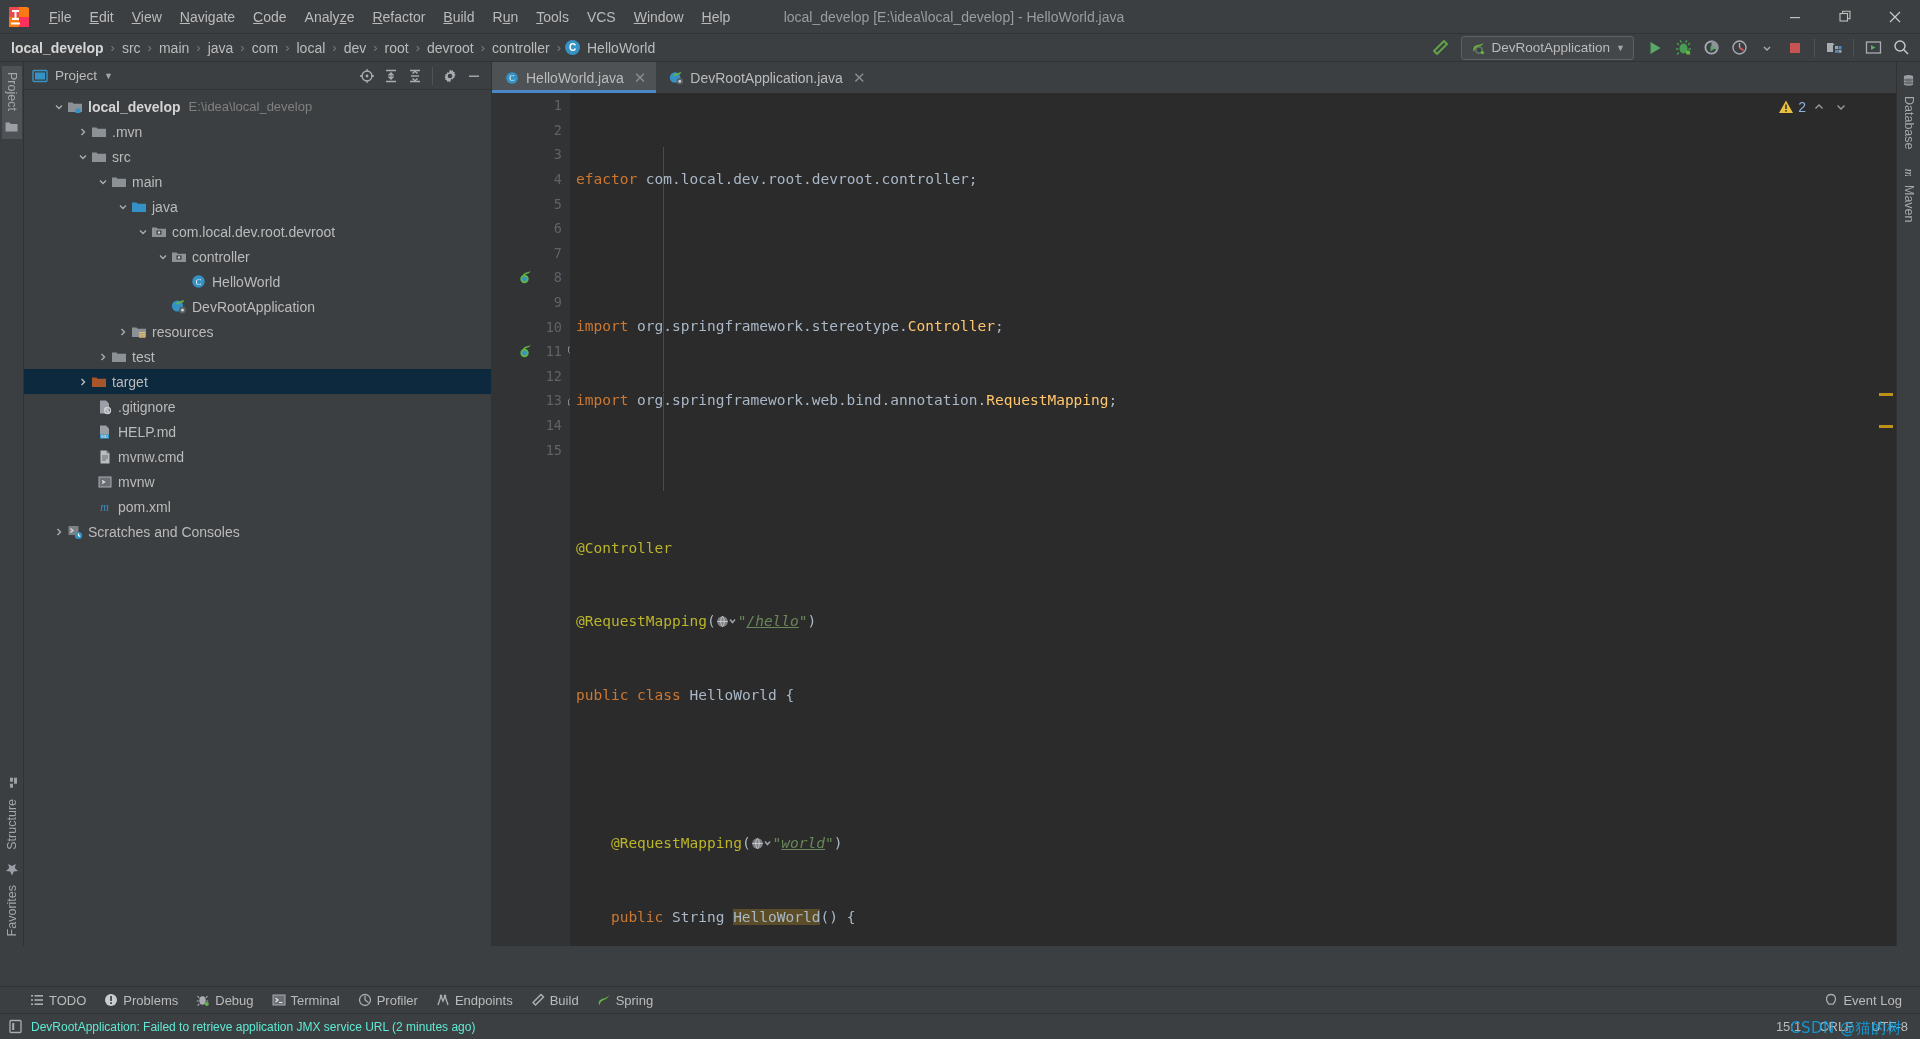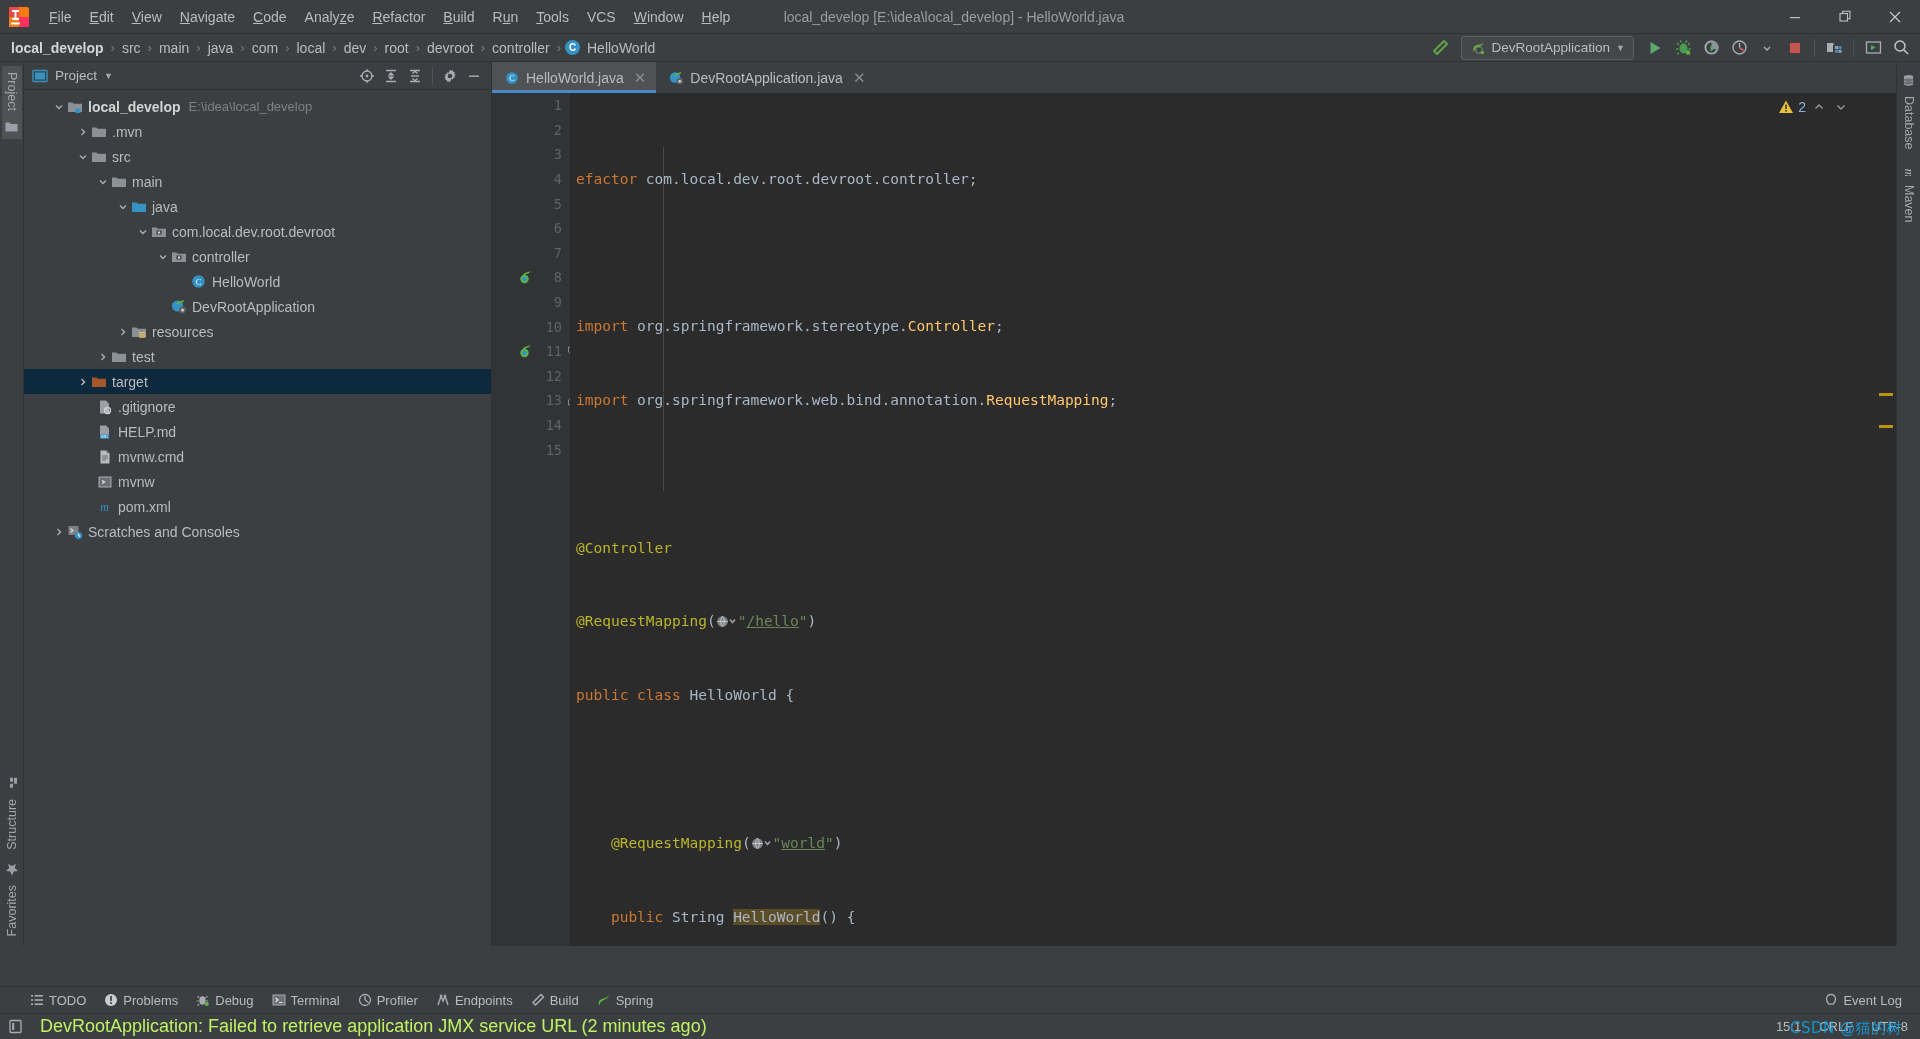--- a/index.html
+++ b/index.html
@@ -118,21 +118,21 @@
   .code-wrap { flex: 1 1 auto; position: relative; overflow: hidden; background: #2b2b2b; }
   .code {
     font-family: "DejaVu Sans Mono", monospace; font-size: 14.5px; line-height: 24.6px;
     color: #a9b7c6; padding-left: 6px; white-space: pre;
   }
   .cl { height: 24.6px; position: relative; }
   .kw { color: #cc7832; }
   .ann { color: #bbb529; }
   .cls { color: #a9b7c6; }
   .str { color: #6a8759; }
-  .str-u { color: #6a8759; text-decoration: underline; text-decoration-color: #6a8759; }
+  .str-u { color: #6a8759; text-decoration: underline; text-decoration-color: #6a8759; font-style: italic; }
   .id { color: #a9b7c6; }
   .typ { color: #ffc66d; }
   .pkg { color: #a9b7c6; }
   .hl { background: #5a4d27; }
   .wavy { border-bottom: 2px dotted #808000; }
   .indent-guide { position: absolute; width: 1px; background: #4b4b4b; }
   .inlay-globe { display: inline-block; vertical-align: -2px; }
 
   
   .rgutter { width: 22px; flex: 0 0 22px; background: #2b2b2b; position: relative; }
@@ -149,21 +149,21 @@
     border-top: 1px solid #323232; padding-left: 22px; gap: 2px; margin-top: 40px;
   }
   .btab { display: flex; align-items: center; gap: 5px; color: #bbbbbb; font-size: 13px; padding: 3px 8px; border-radius: 3px; }
   .bottom-right { margin-left: auto; display: flex; align-items: center; padding-right: 10px; gap: 6px; }
 
   
   .statusbar {
     height: 26px; flex: 0 0 26px; background: #3c3f41; display: flex; align-items: center;
     padding-left: 8px; border-top: 1px solid #323232; position: relative;
   }
-  .status-msg { color: #bef264; font-size: 18px; margin-left: 17px; }
+  .status-msg { color: #5eead4; font-size: 12px; margin-left: 8px; }
   .status-right { margin-left: auto; display: flex; align-items: center; gap: 18px; padding-right: 12px; }
   .status-item { color: #bbbbbb; font-size: 13px; }
   .watermark {
     position: absolute; right: 18px; bottom: 1px; color: #0ea5e9; font-size: 15px; opacity: .85;
     font-family: "DejaVu Sans", sans-serif; pointer-events: none; letter-spacing: .5px;
   }
   svg { display: block; }
 </style>
 </head>
 <body>

